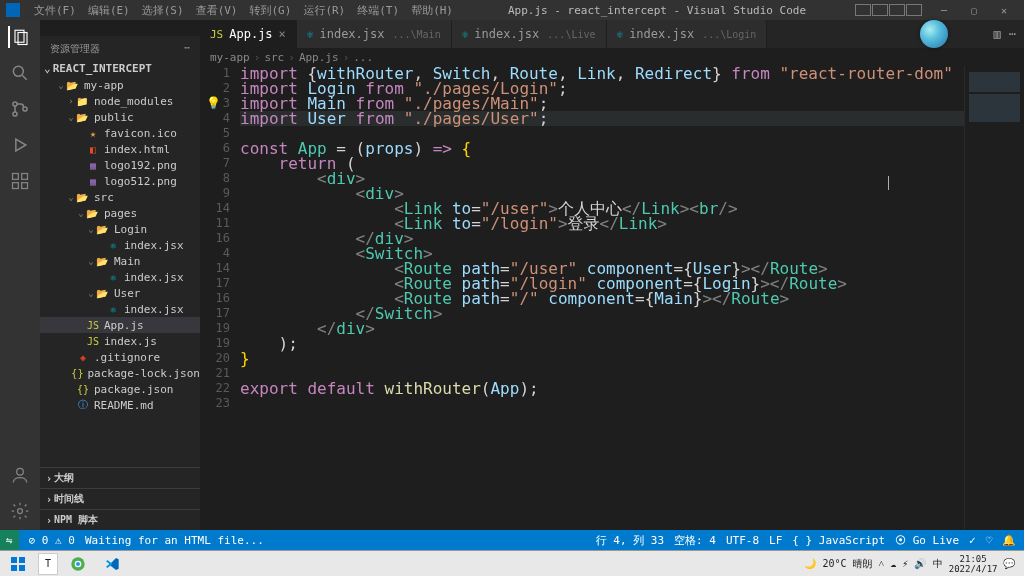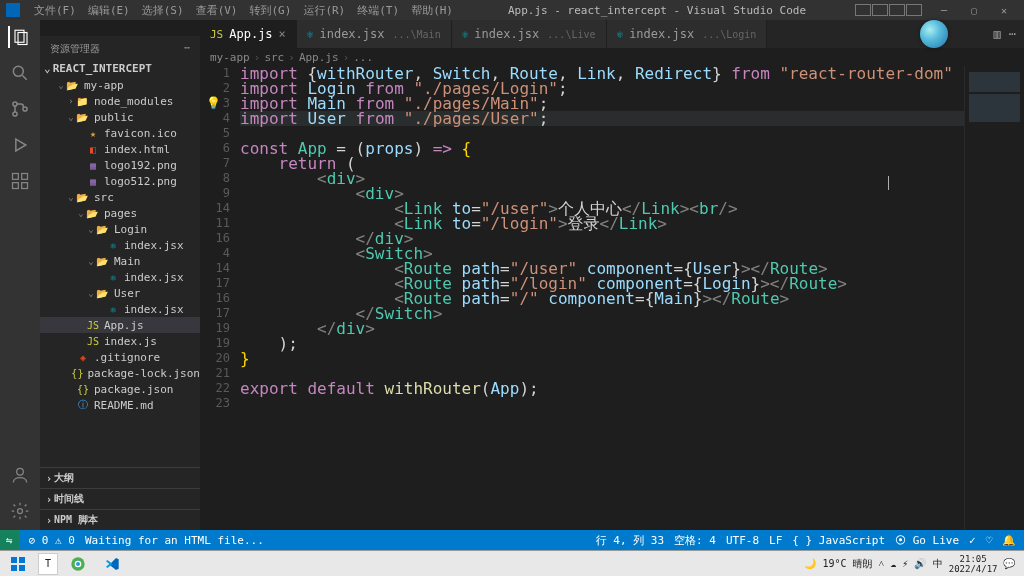--- a/index.html
+++ b/index.html
@@ -406,21 +406,21 @@
         <circle cx="12" cy="12" r="3" fill="#2196f3"></circle>
       </svg>
     </div>
   <div class="tbtn">
       <svg width="16" height="16" viewBox="0 0 24 24">
         <path d="M18 3l4 2v14l-4 2-10-8 10-10z" fill="#0066b8"></path>
         <path d="M3 8l5 4-5 4 2 2 8-6-8-6-2 2z" fill="#0099e5"></path>
       </svg>
     </div>
   <div class="tray">
-    <span>🌙 <span>19°C 晴朗</span></span>
+    <span>🌙 <span>20°C 晴朗</span></span>
     <span>˄</span>
     <span>☁</span>
     <span>⚡</span>
     <span>🔊</span>
     <span>中</span>
     <div class="clock">
       <div>21:05</div>
       <div>2022/4/17</div>
     </div>
     <span>💬</span>

